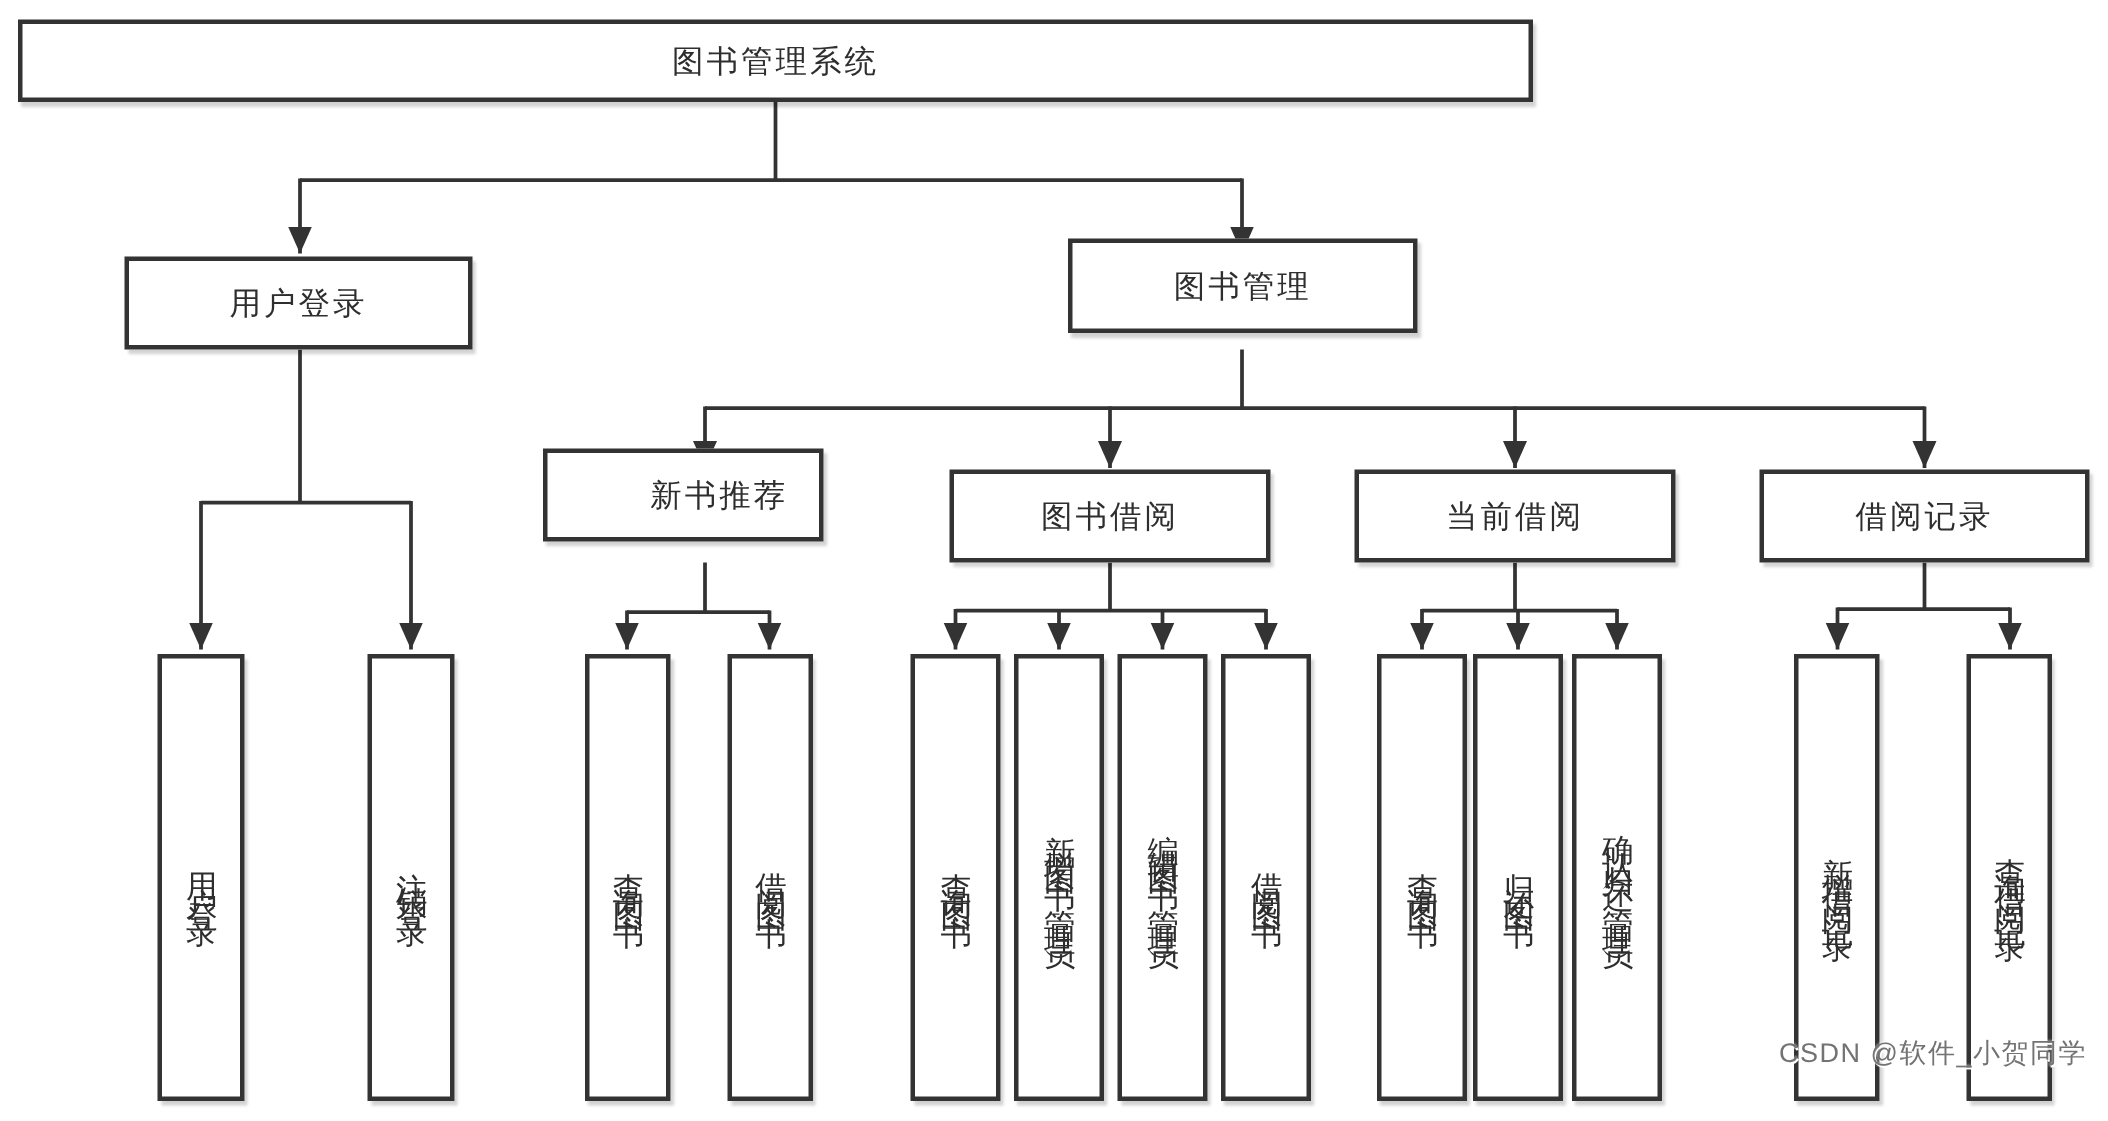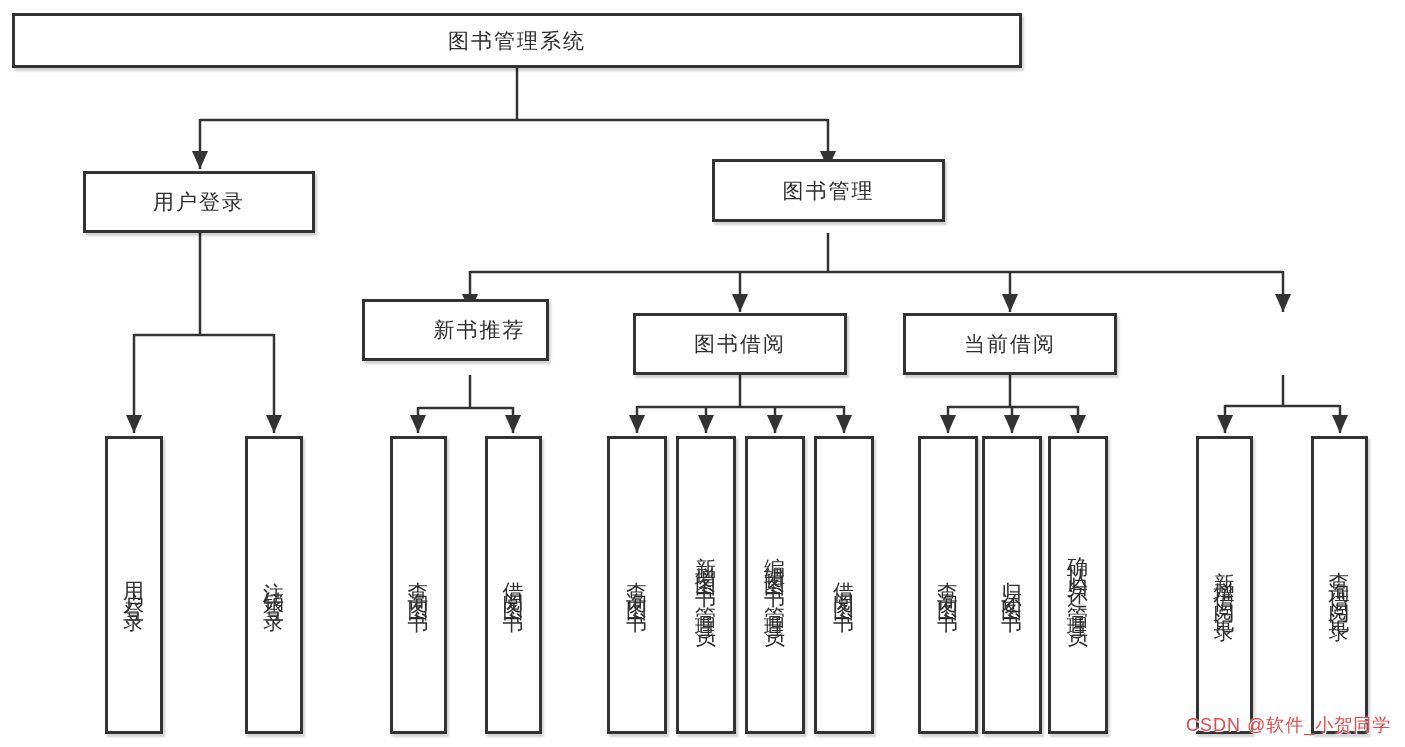--- a/index.html
+++ b/index.html
@@ -14,22 +14,22 @@
     box-shadow: 2px 3px 2px rgba(0,0,0,0.18);
     display: flex; align-items: center; justify-content: center;
     color: #2e2e2e; font-size: 21px; letter-spacing: 2px; text-align: right;
   }
   .vbox { font-size: 21px; letter-spacing: 0; }
   .vbox .vtext {
     writing-mode: vertical-rl; text-orientation: mixed;
     letter-spacing: 10px; line-height: 1; white-space: nowrap;
   }
   .watermark {
-    position: absolute; z-index: 3; left: 1186px; top: 713px;
-    font-size: 18px; color: #ef4444; letter-spacing: 1px;
+    position: absolute; z-index: 3; left: 1186px; top: 690px;
+    font-size: 18px; color: #737373; letter-spacing: 1px;
     text-shadow: 0 0 2px #ffffff, 1px 1px 0 #ffffff;
   }
 </style>
 </head>
 <body>
 
 <div class="canvas">
 
   <svg width="1405" height="747" viewBox="0 0 1405 747">
     <defs>
@@ -80,20 +80,21 @@
   </svg>
 
   <div class="box" style="left:12px; top:13px; width:1010px; height:55px;">图书管理系统</div>
 
   <div class="box" style="left:83px; top:171px; width:232px; height:62px;">用户登录</div>
   <div class="box" style="left:712px; top:159px; width:233px; height:63px;">图书管理</div>
 
   <div class="box" style="left:362px; top:299px; width:187px; height:62px;padding-left:48px;">新书推荐</div>
   <div class="box" style="left:903px; top:313px; width:214px; height:62px;">当前借阅</div>
   <div class="box" style="left:633px; top:313px; width:214px; height:62px;">图书借阅</div>
+  <div class="box" style="left:1173px; top:313px; width:220px; height:62px;">借阅记录</div>
 
   <div class="vbox" style="left:105px; top:436px; width:58px; height:298px;">
     <span class="vtext">用户登录</span>
   </div>
   <div class="vbox" style="left:245px; top:436px; width:58px; height:298px;">
     <span class="vtext">注销登录</span>
   </div>
 
   <div class="vbox" style="left:390px; top:436px; width:57px; height:298px;">
     <span class="vtext">查询图书</span>

